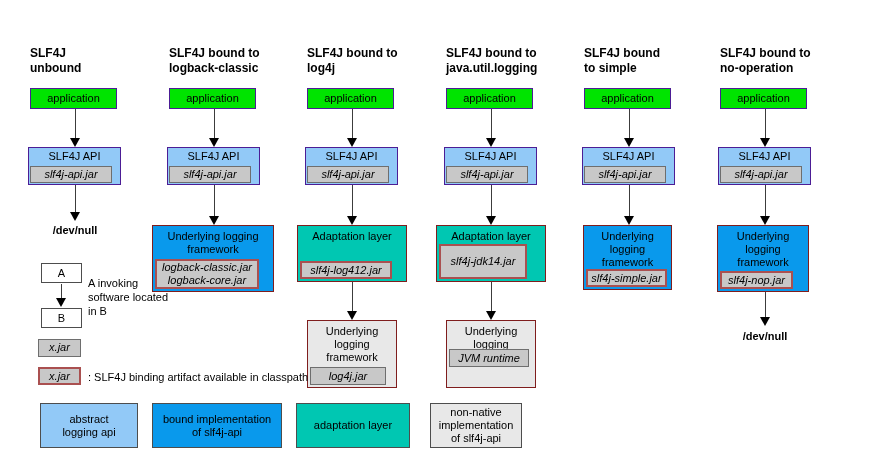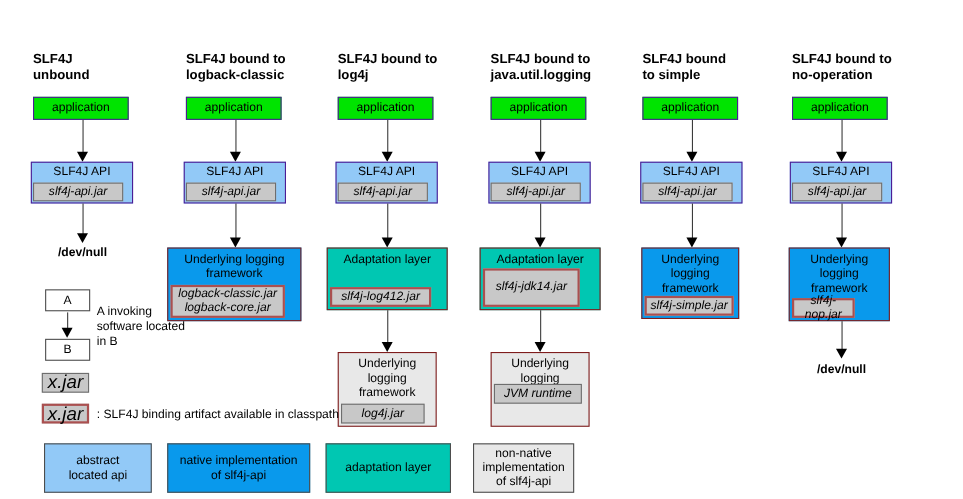--- a/index.html
+++ b/index.html
@@ -29,21 +29,21 @@
   .varrow .shaft{position:absolute;left:50%;top:0;bottom:6px;width:1px;background:#3c3c3c;}
   .varrow .head{position:absolute;left:50%;bottom:0;transform:translateX(-50%);width:0;height:0;
                 border-left:5px solid transparent;border-right:5px solid transparent;
                 border-top:9px solid #000;}
   
   .ab-box{position:absolute;width:41px;height:20px;background:#fff;border:1px solid #4d4d4d;
           box-sizing:border-box;text-align:center;font-size:11px;line-height:18px;}
   .legend-text{position:absolute;font-size:11px;line-height:14px;white-space:pre-line;}
   .legend-jar{position:absolute;width:43px;height:18px;background:var(--c-jar);
               border:1px solid #6e6e6e;box-sizing:border-box;text-align:center;
-              font-size:17px;font-style:italic;line-height:15px;}
+              font-size:11px;font-style:italic;line-height:15px;}
   .legend-jar.binding{border:2px solid var(--c-bind);}
   .key-box{position:absolute;top:403px;height:45px;border:1px solid #4d4d4d;box-sizing:border-box;
            display:flex;align-items:center;justify-content:center;text-align:center;
            font-size:11px;line-height:13px;white-space:pre-line;}
 </style>
 </head>
 <body>
 
 <div id="page">
 
@@ -191,21 +191,21 @@
       <div class="jar">slf4j-api.jar</div>
     </div>
     <div class="varrow" style="top:145px;height:40px">
         <div class="shaft"></div>
         <div class="head"></div>
       </div>
     <div class="bigbox native" style="top:185px;left:14px;width:92px;height:67px">
       <div class="bb-label">Underlying
 logging
 framework</div>
-      <div class="jar binding" style="left:2px;bottom:2px;width:57px;height:18px">slf4j-nop.jar</div>
+      <div class="jar binding" style="left:2px;bottom:2px;width:73px;height:18px">slf4j-nop.jar</div>
     </div>
     <div class="varrow" style="top:252px;height:34px">
         <div class="shaft"></div>
         <div class="head"></div>
       </div>
     <div class="devnull" style="top:290px">/dev/null</div>
   </div>
 
   <div class="ab-box" style="left:41px;top:263px">A</div>
   <div class="varrow" style="left:61px;top:284px;height:23px">
@@ -216,21 +216,21 @@
   <div class="legend-text" style="left:88px;top:276px">A invoking
 software located
 in B</div>
 
   <div class="legend-jar" style="left:38px;top:339px">x.jar</div>
 
   <div class="legend-jar binding" style="left:38px;top:367px">x.jar</div>
   <div class="legend-text" style="left:88px;top:370px">: SLF4J binding artifact available in classpath</div>
 
   <div class="key-box" style="left:40px;width:98px;background:var(--c-api)">abstract
-located api</div>
-  <div class="key-box" style="left:152px;width:130px;background:var(--c-native)">native implementation
+logging api</div>
+  <div class="key-box" style="left:152px;width:130px;background:var(--c-native)">bound implementation
 of slf4j-api</div>
   <div class="key-box" style="left:296px;width:114px;background:var(--c-adapt)">adaptation layer</div>
   <div class="key-box" style="left:430px;width:92px;background:var(--c-fw)">non-native
 implementation
 of slf4j-api</div>
 
 </div>
 
 </body></html>

